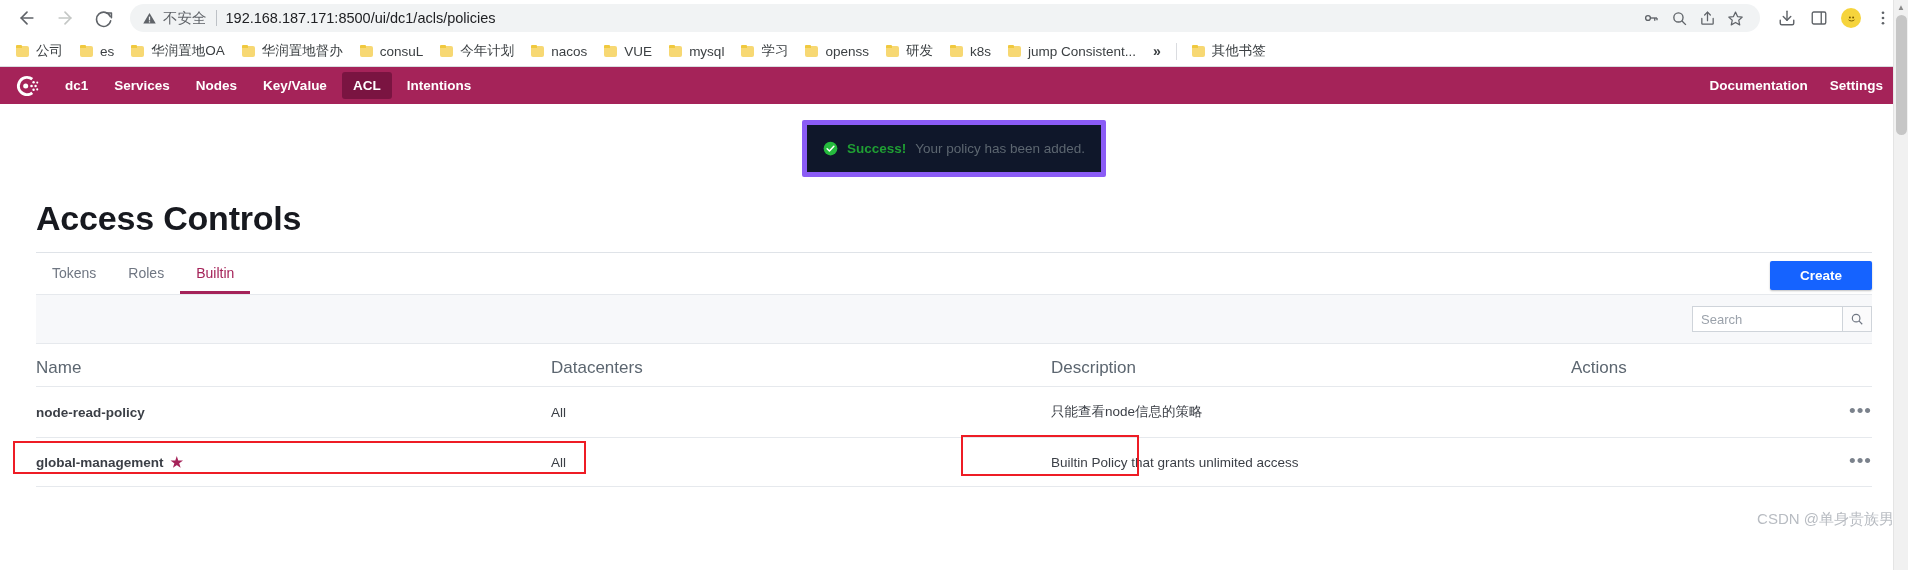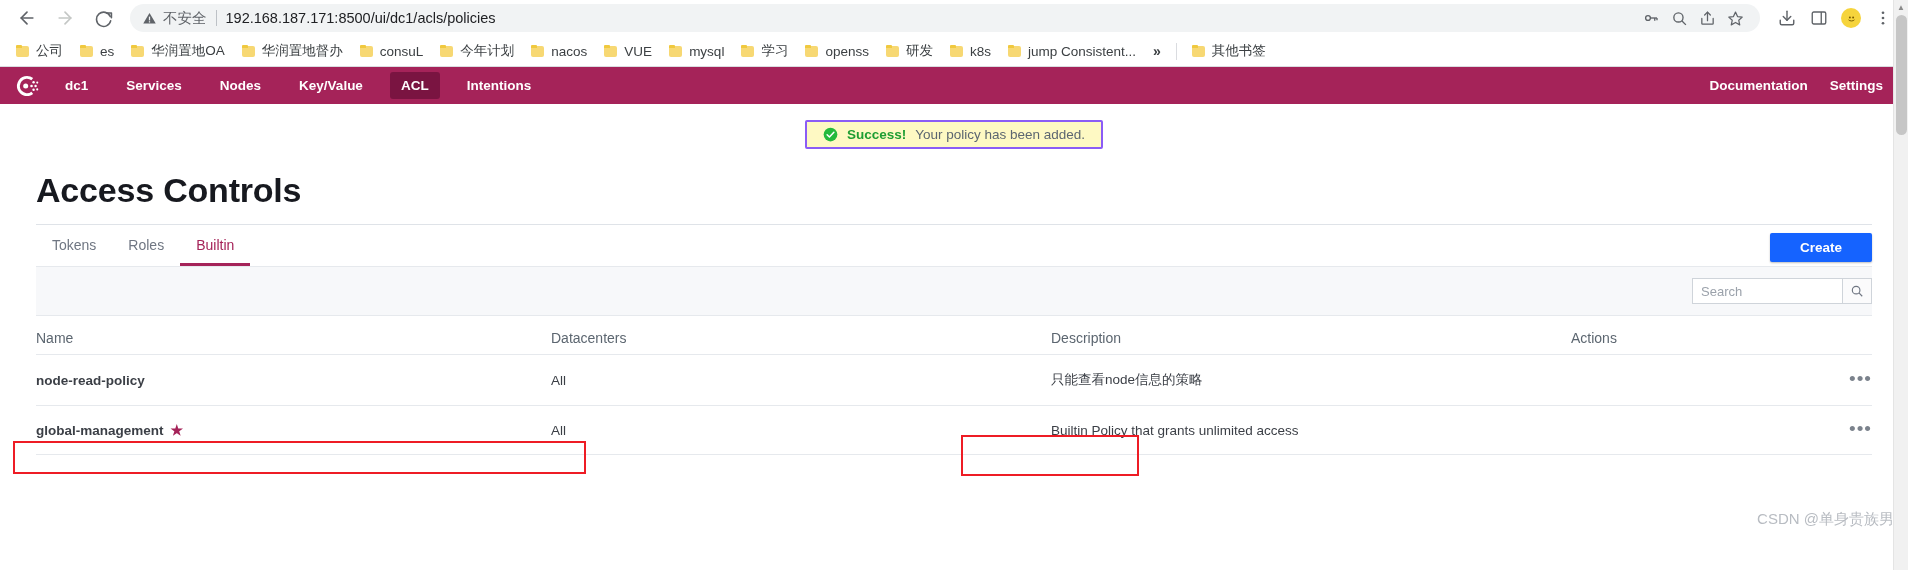--- a/index.html
+++ b/index.html
@@ -124,45 +124,45 @@
 
   
   .consul-nav {
     background: #a52359;
     height: 37px;
     display: flex;
     align-items: center;
     padding: 0 14px;
   }
   .consul-logo { width: 26px; height: 26px; margin-right: 14px; flex: 0 0 auto; }
-  .nav-items { display: flex; align-items: center; gap: 16px; }
+  .nav-items { display: flex; align-items: center; gap: 4px; }
   .nav-item {
     color: #ffffff;
     font-size: 13.5px;
     font-weight: bold;
     padding: 6px 11px;
     border-radius: 3px;
     white-space: nowrap;
   }
   .nav-item.active { background: #7a1441; }
   .nav-right { margin-left: auto; display: flex; align-items: center; gap: 0px; }
 
   
   .page { position: relative; background: #ffffff; height: 432px; }
 
   .toast-wrap {
     display: flex;
     justify-content: center;
     padding-top: 16px;
   }
   .toast {
-    background: #fef9c3;
-    border: 2px solid #8b5cf6;
+    background: #0f172a;
+    border: 5px solid #8b5cf6;
     border-radius: 2px;
-    padding: 5px 16px;
+    padding: 16px 16px;
     display: flex;
     align-items: center;
     gap: 9px;
     font-size: 13.5px;
     color: #5c6670;
   }
   .check-icon { width: 15px; height: 15px; flex: 0 0 auto; }
   .toast-strong { font-weight: bold; color: #1f9e33; }
 
   .content { padding: 0 36px; }
@@ -230,21 +230,21 @@
     border: 1px solid #cfd4da;
     background: #fbfbfc;
     display: flex; align-items: center; justify-content: center;
     color: #6f7682;
   }
 
   
   .tbl { width: 100%; border-collapse: collapse; }
   .tbl th {
     text-align: left;
-    font-size: 14px;
+    font-size: 17px;
     font-weight: normal;
     color: #5c6670;
     padding: 14px 0 8px 0;
     border-bottom: 1px solid #e6e9ed;
   }
   .tbl td {
     font-size: 13.5px;
     color: #3b3f46;
     padding: 16px 0;
     border-bottom: 1px solid #e6e9ed;

